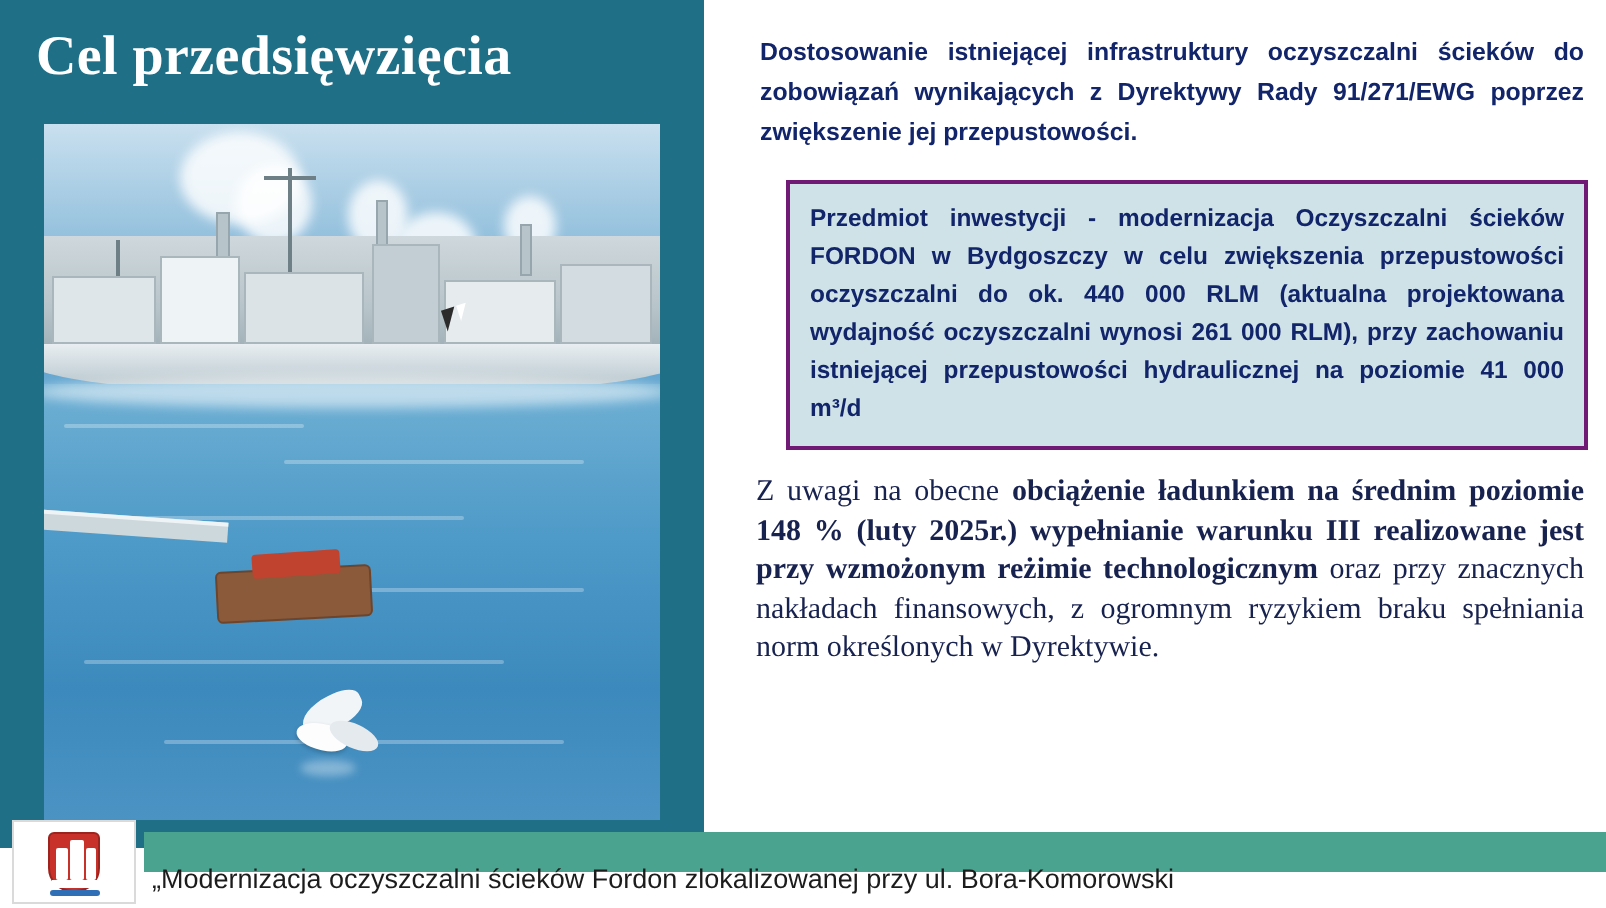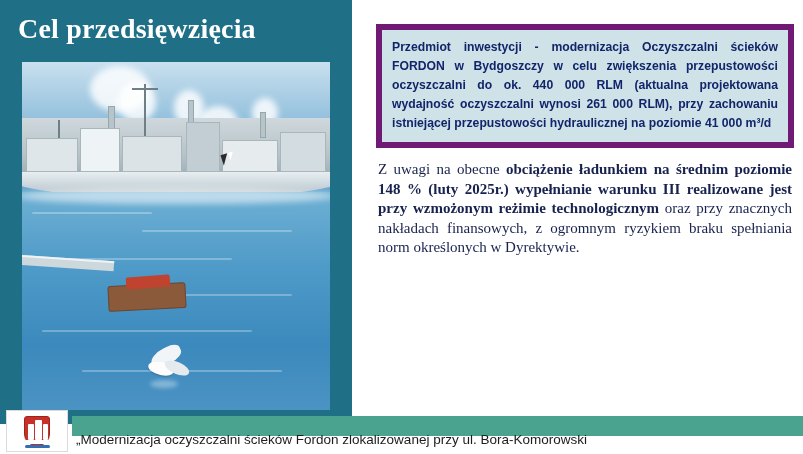--- a/index.html
+++ b/index.html
@@ -181,23 +181,23 @@
   }
   .para-top {
     color: #12256b;
     font-size: 12.4px;
     font-weight: bold;
     line-height: 20px;
     text-align: justify;
     margin: 6px 4px 0 8px;
   }
   .callout {
-    margin: 14px 2px 0 4px;
+    margin: 14px 2px 0 21px;
     background: #cfe2e7;
-    border: 6px solid #701a75;
+    border: 2px solid #701a75;
     padding: 8px 10px 9px 10px;
     color: #12256b;
     font-size: 12.2px;
     font-weight: bold;
     line-height: 19px;
     text-align: justify;
   }
   .body-para {
     margin: 12px 4px 0 6px;
     color: #18224f;
@@ -300,20 +300,21 @@
         <div class="bird-ref"></div>
         <div class="bird-wing"></div>
         <div class="bird-body"></div>
         <div class="bird-wing2"></div>
         <div class="cursor-arrow"></div>
       </div>
     </div>
   </div>
 
   <div class="right-col">
+    <p class="para-top">Dostosowanie istniejącej infrastruktury oczyszczalni ścieków do zobowiązań wynikających z Dyrektywy Rady 91/271/EWG poprzez zwiększenie jej przepustowości.</p>
 
     <div class="callout">
       <span>Przedmiot inwestycji - modernizacja Oczyszczalni ścieków FORDON w Bydgoszczy w celu zwiększenia przepustowości oczyszczalni do ok. 440 000 RLM (aktualna projektowana wydajność oczyszczalni wynosi 261 000 RLM), przy zachowaniu istniejącej przepustowości hydraulicznej na poziomie 41 000 m³/d</span>
     </div>
 
     <p class="body-para"><span>Z uwagi na obecne </span><b>obciążenie ładunkiem na średnim poziomie 148 % (luty 2025r.) wypełnianie warunku III realizowane jest przy wzmożonym reżimie technologicznym</b><span> oraz przy znacznych nakładach finansowych, z ogromnym ryzykiem braku spełniania norm określonych w Dyrektywie.</span></p>
 
   </div>
 
   <div class="footer-band"></div>

